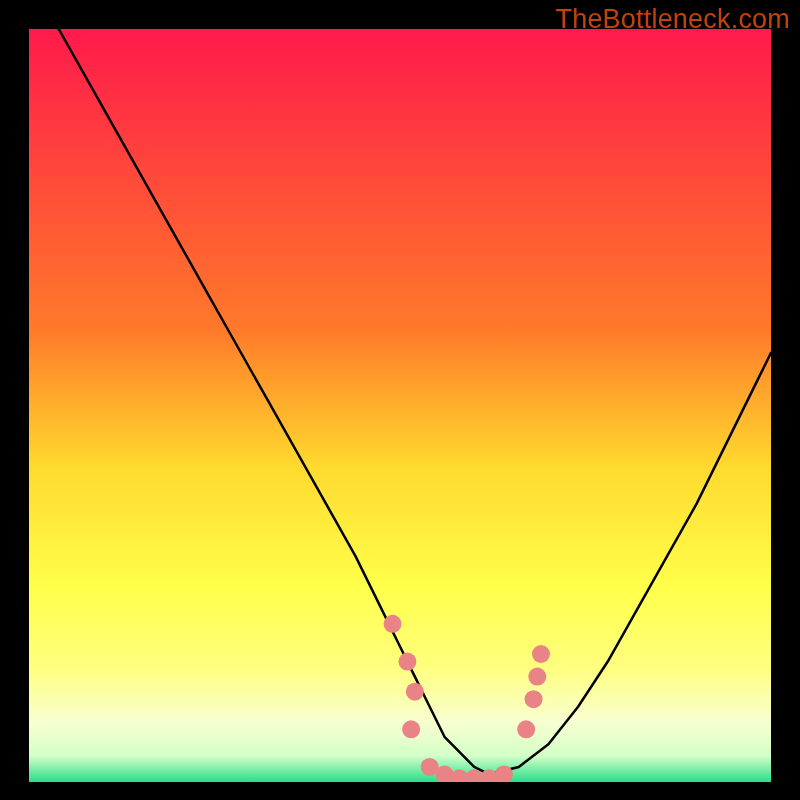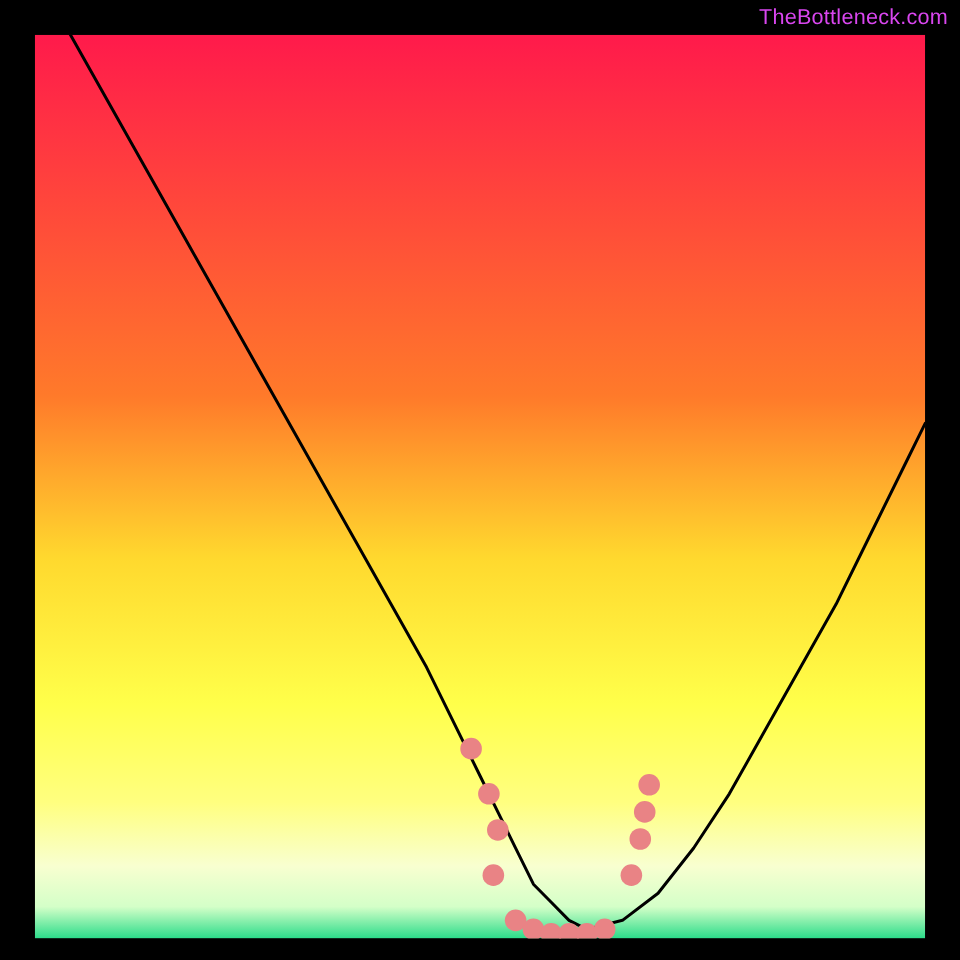--- a/index.html
+++ b/index.html
@@ -14,22 +14,22 @@
   .frame {
     position: relative;
     width: 800px;
     height: 800px;
     background: #000;
   }
   .watermark {
     position: absolute;
     top: 4px;
     right: 10px;
-    color: #d946ef;
-    font-size: 18px;
+    color: #c2410c;
+    font-size: 27px;
     font-weight: 500;
     letter-spacing: 0.2px;
     z-index: 5;
   }
   .plot-area {
     position: absolute;
     left: 29px;
     top: 29px;
     width: 742px;
     height: 753px;

